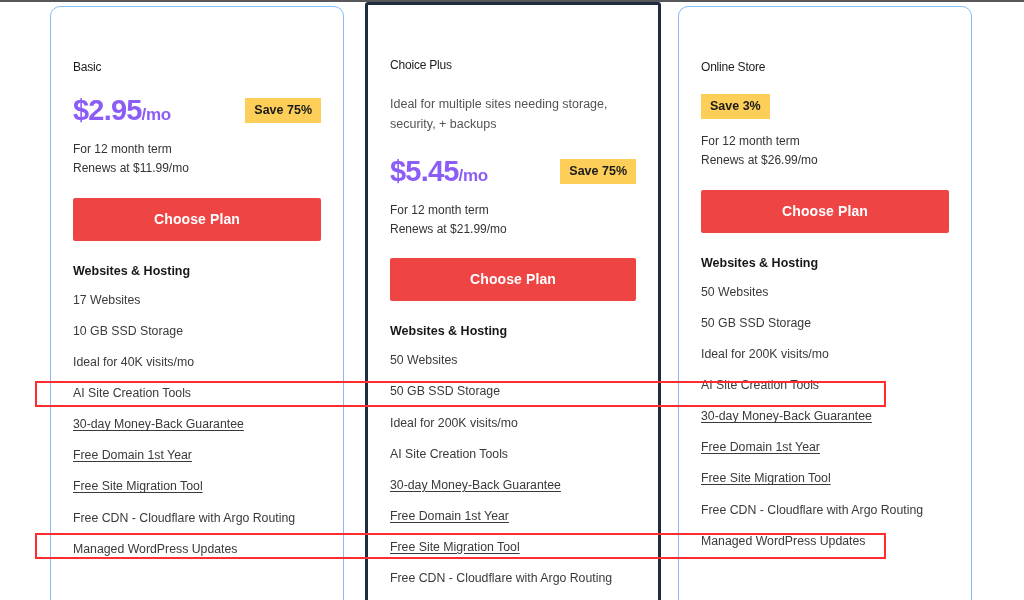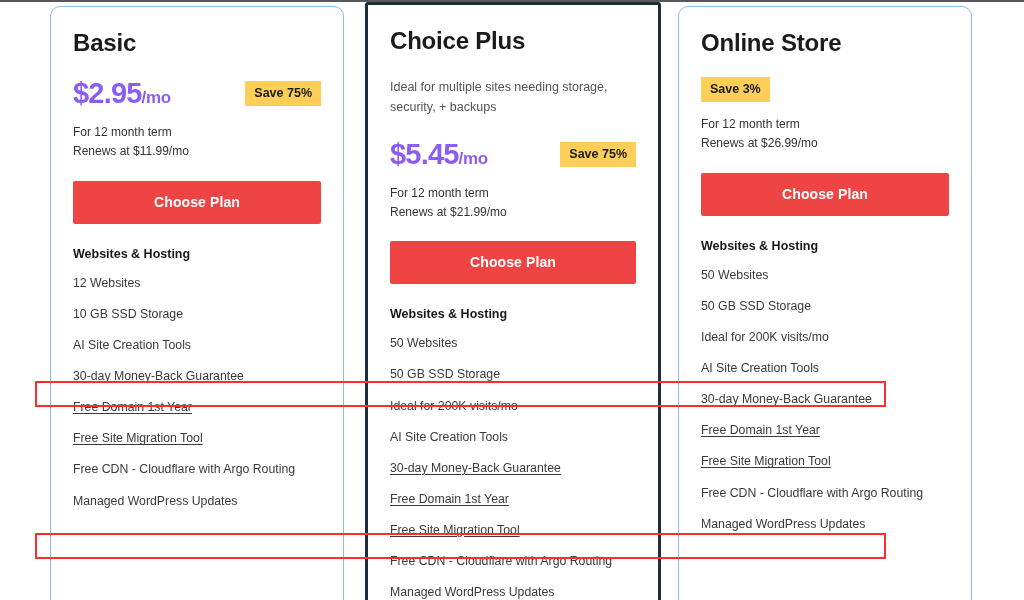--- a/index.html
+++ b/index.html
@@ -36,25 +36,26 @@
   .card.featured {
     border: 3px solid #1d2d3f;
     border-radius: 3px;
     top: 2px;
   }
   .card-1 { left: 50px;  width: 294px; }
   .card-2 { left: 365px; width: 296px; }
   .card-3 { left: 678px; width: 294px; }
 
   .plan-name {
-    font-size: 24px;
-    font-weight: bold;
+    font-size: 12px;
+    font-weight: normal;
     color: #1b1b1b;
     letter-spacing: -0.2px;
     margin-bottom: 20px;
+    margin-top: 31px;
   }
   .card.featured .plan-name { margin-bottom: 22px; }
 
   .plan-desc {
     font-size: 12.5px;
     line-height: 1.62;
     color: #545454;
     margin-bottom: 20px;
     max-width: 252px;
   }
@@ -147,22 +148,23 @@
         <div class="plan-name">Basic</div>
         <div class="price-row">
           <div class="price"><span>$2.95</span><span class="per">/mo</span></div>
           <div class="save-badge">Save 75%</div>
         </div>
         <div class="term">For 12 month term</div>
         <div class="renews">Renews at $11.99/mo</div>
         <button class="cta">Choose Plan</button>
         <div class="group-title">Websites &amp; Hosting</div>
         <ul class="feat-list">
-          <li class="feat">12 Websites</li>
+          <li class="feat">17 Websites</li>
           <li class="feat">10 GB SSD Storage</li>
+          <li class="feat">Ideal for 40K visits/mo</li>
           <li class="feat">AI Site Creation Tools</li>
           <li class="feat link">30-day Money-Back Guarantee</li>
           <li class="feat link">Free Domain 1st Year</li>
           <li class="feat link">Free Site Migration Tool</li>
           <li class="feat">Free CDN - Cloudflare with Argo Routing</li>
           <li class="feat">Managed WordPress Updates</li>
         </ul>
       </div>
       <div class="card card-2 featured">
         <div class="plan-name">Choice Plus</div>

